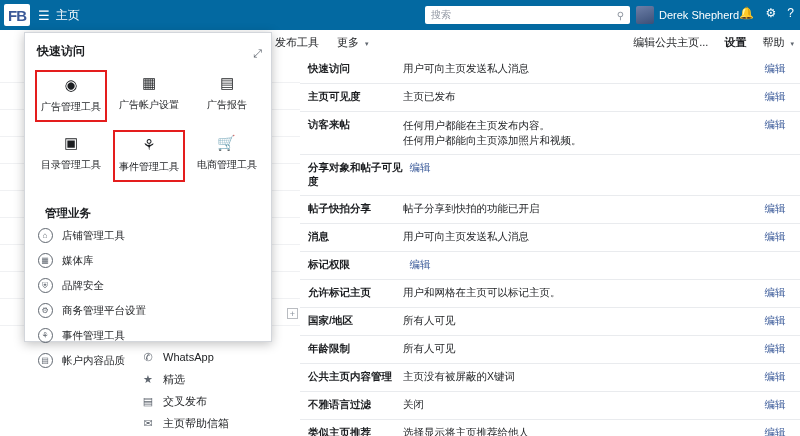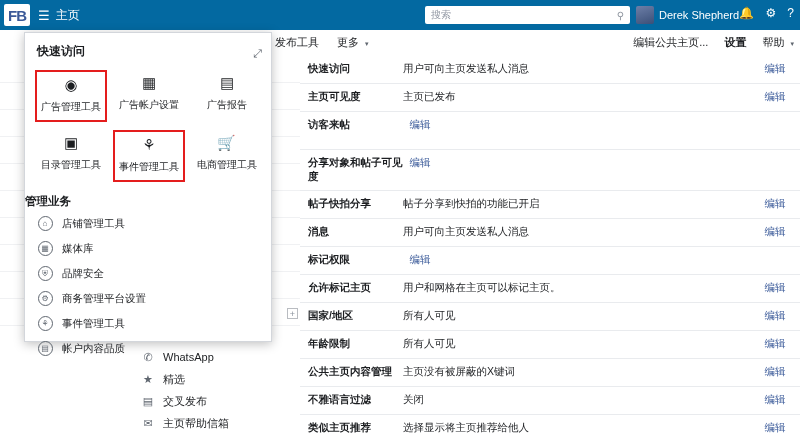--- a/index.html
+++ b/index.html
@@ -118,21 +118,22 @@
   .tile .t-icon {
     width:22px; height:22px; margin-top:2px; margin-bottom:5px;
     display:flex; align-items:center; justify-content:center;
     color:#1c1e21; font-size:15px;
   }
   .tile .t-label { font-size:10px; color:#1c1e21; text-align:center; line-height:1.1;}
   .tile.hl { border:2px solid #e41d1d; }
 
   .section-head {
     font-size:11.5px; font-weight:bold; color:#1c1e21;
-    padding:6px 0 2px 0;
+    padding:6px 0 2px 20px;
+    margin-top:12px;
   }
   .pmenu-item {
     display:flex; align-items:center; height:25px; padding-left:12px;
     font-size:10.5px; color:#1c1e21; cursor:pointer;
   }
   .pmenu-item .pm-icon {
     width:16px; height:16px; margin-right:9px;
     display:flex; align-items:center; justify-content:center;
     color:#606770; font-size:11px;
   }
@@ -240,20 +241,22 @@
       <div class="sval">用户可向主页发送私人消息</div>
       <div class="sedit">编辑</div>
     </div>
     <div class="srow">
       <div class="sname">主页可见度</div>
       <div class="sval">主页已发布</div>
       <div class="sedit">编辑</div>
     </div>
     <div class="srow" style="min-height:38px;">
       <div class="sname">访客来帖</div>
+      <div class="sval" style="white-space:pre-line;line-height:1.45;">任何用户都能在主页发布内容。
+任何用户都能向主页添加照片和视频。</div>
       <div class="sedit">编辑</div>
     </div>
     <div class="srow">
       <div class="sname">分享对象和帖子可见度</div>
       <div class="sedit">编辑</div>
     </div>
     <div class="srow">
       <div class="sname">帖子快拍分享</div>
       <div class="sval">帖子分享到快拍的功能已开启</div>
       <div class="sedit">编辑</div>

